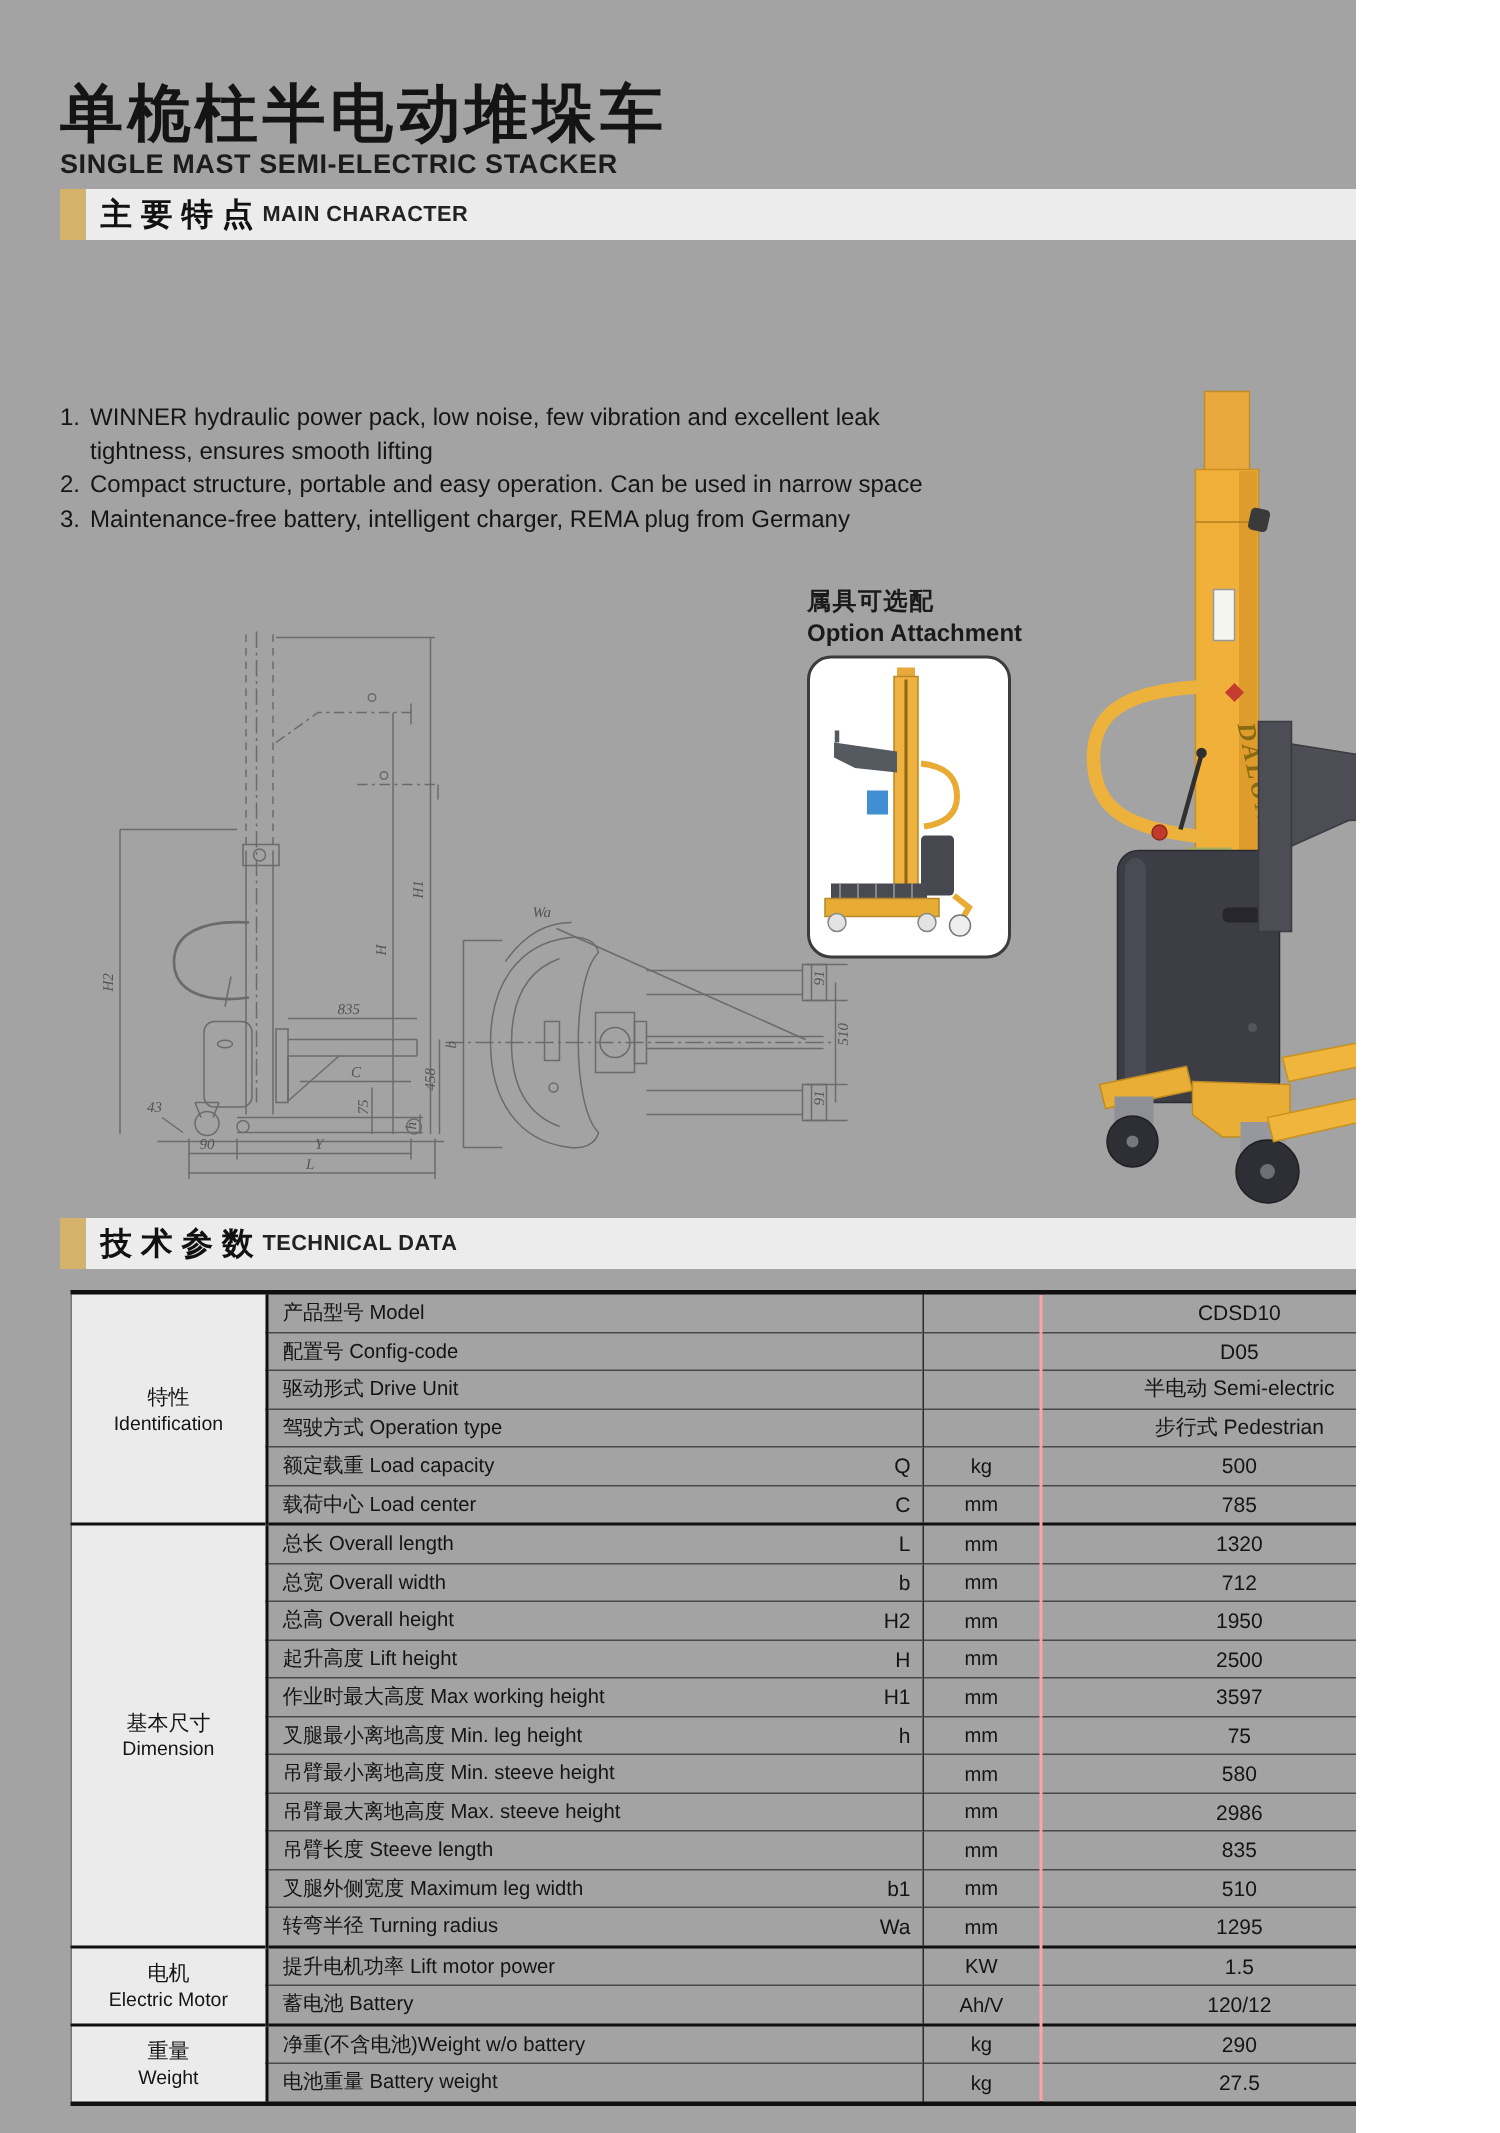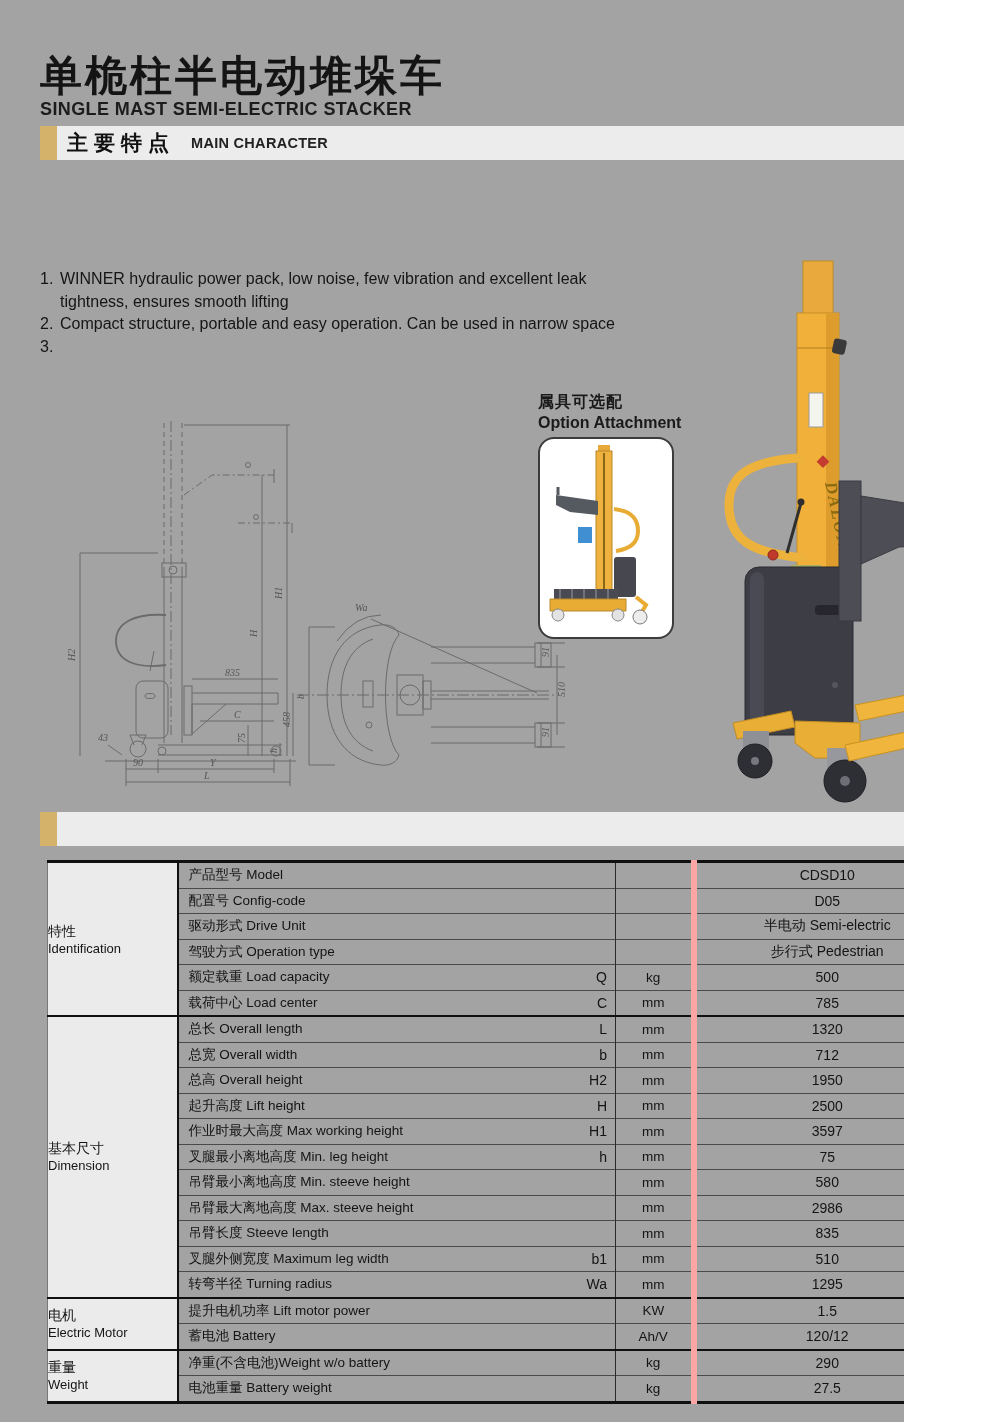--- a/index.html
+++ b/index.html
@@ -9,21 +9,21 @@
   .title{position:absolute;left:40px;top:48px;font-size:42px;font-weight:900;
          letter-spacing:3px;color:#141414;}
   .subtitle{position:absolute;left:40px;top:99px;font-size:18px;font-weight:600;
             letter-spacing:.4px;color:#1c1c1c;}
 
   .section-bar{position:absolute;left:40px;width:922px;height:34px;}
   .section-bar .accent{position:absolute;left:0;top:0;width:17px;height:34px;background:#D5B269;}
   .section-bar .bar{position:absolute;left:17px;right:0;top:0;bottom:0;background:#ECECEC;
     clip-path:polygon(0 0,95% 0,96.3% 42%,99.4% 58%,100% 88%,99.2% 100%,0 100%);}
   .section-bar .labels{position:absolute;left:27px;top:0;height:34px;display:flex;
-    align-items:center;gap:16px;}
+    align-items:center;gap:0;}
   .sec-cn{font-size:21px;font-weight:800;letter-spacing:6px;color:#111;}
   .sec-en{font-size:14.5px;font-weight:600;color:#222;letter-spacing:.3px;}
 
   .cn-list{position:absolute;left:42px;top:173px;font-size:17px;line-height:28px;color:#111;}
   .en-list{position:absolute;left:40px;top:268px;font-size:16px;line-height:22.5px;color:#151515;}
   .en-item{display:flex;max-width:690px;}
   .en-item .num{flex:0 0 20px;}
   .en-item .txt{white-space:pre-line;}
 
   .drawing{position:absolute;}
@@ -35,27 +35,27 @@
   .option-frame{position:absolute;left:538px;top:437px;width:132px;height:198px;
     border:2px solid #3c3c3c;border-radius:16px;overflow:hidden;background:#fff;}
 
   .spec-table{position:absolute;left:47px;top:860px;width:911px;border-collapse:collapse;
     table-layout:fixed;font-size:13.5px;color:#141414;
     border-left:1px solid #777;border-right:1px solid #777;
     border-top:3px solid #101010;border-bottom:3px solid #101010;}
   .spec-table td{height:24.5px;padding:0;border-top:1px solid #4a4a4a;vertical-align:middle;}
   .spec-table tr.group-start td{border-top:2px solid #101010;}
   .spec-table tr:first-child td{border-top:none;}
-  td.gcell{background:#EBEBEB;border-right:2px solid #101010;text-align:left;}
+  td.gcell{background:#EBEBEB;border-right:2px solid #101010;text-align:center;}
   .gcell .gcn{font-size:14px;}
   .gcell .gen{font-size:13px;}
   td.pcell{padding-left:10px;}
   .pcell .inner{display:flex;align-items:center;padding-right:8px;}
   .pcell .sym{margin-left:auto;font-size:14px;}
-  td.ucell{border-left:1px solid #2a2a2a;border-right:6px solid #fca5a5;
+  td.ucell{border-left:1px solid #2a2a2a;border-right:2px solid #fca5a5;
     text-align:center;font-size:13.5px;}
   td.vcell{text-align:center;font-size:14px;}
 </style>
 </head>
 <body>
 
 <div class="page">
 
   <div class="title">单桅柱半电动堆垛车</div>
   <div class="subtitle">SINGLE MAST SEMI-ELECTRIC STACKER</div>
@@ -74,20 +74,21 @@
         <span class="num">1.</span>
         <span class="txt">WINNER hydraulic power pack, low noise, few vibration and excellent leak
 tightness, ensures smooth lifting</span>
       </div>
       <div class="en-item">
         <span class="num">2.</span>
         <span class="txt">Compact structure, portable and easy operation. Can be used in narrow space</span>
       </div>
       <div class="en-item">
         <span class="num">3.</span>
+        <span class="txt">Maintenance-free battery, intelligent charger, REMA plug from Germany</span>
       </div>
     </div>
 
   <svg class="drawing" style="left:50px;top:403px;" width="250" height="392" viewBox="0 0 250 392">
     <g stroke="#6b6b6b" fill="none" stroke-width="1">
       <line x1="121" y1="18" x2="121" y2="332" stroke-dasharray="11 3 2 3"></line>
       <line x1="114" y1="20" x2="114" y2="168" stroke-dasharray="5 4"></line>
       <line x1="132" y1="20" x2="132" y2="168" stroke-dasharray="5 4"></line>
       <line x1="114" y1="168" x2="114" y2="340"></line>
       <line x1="132" y1="168" x2="132" y2="340"></line>
@@ -248,20 +249,24 @@
     <circle cx="150" cy="528" r="5" fill="#6E6E76"></circle>
     <polygon points="160,452 284,428 288,442 164,468" fill="#EFB53C" stroke="#C8921F"></polygon>
     <polygon points="150,492 292,462 296,476 154,508" fill="#EFB53C" stroke="#C8921F"></polygon>
     <circle cx="282" cy="450" r="8" fill="#33333A"></circle>
     <circle cx="290" cy="484" r="8" fill="#33333A"></circle>
   </svg>
 
   <div class="section-bar" style="top:812px;">
     <div class="accent"></div>
     <div class="bar"></div>
+    <div class="labels">
+      <span class="sec-cn">技术参数</span>
+      <span class="sec-en">TECHNICAL DATA</span>
+    </div>
   </div>
 
   <table class="spec-table">
     <colgroup>
       <col style="width:130px">
         <col style="width:438px">
         <col style="width:78px">
         <col style="width:265px">
     </colgroup>
     <tbody>

